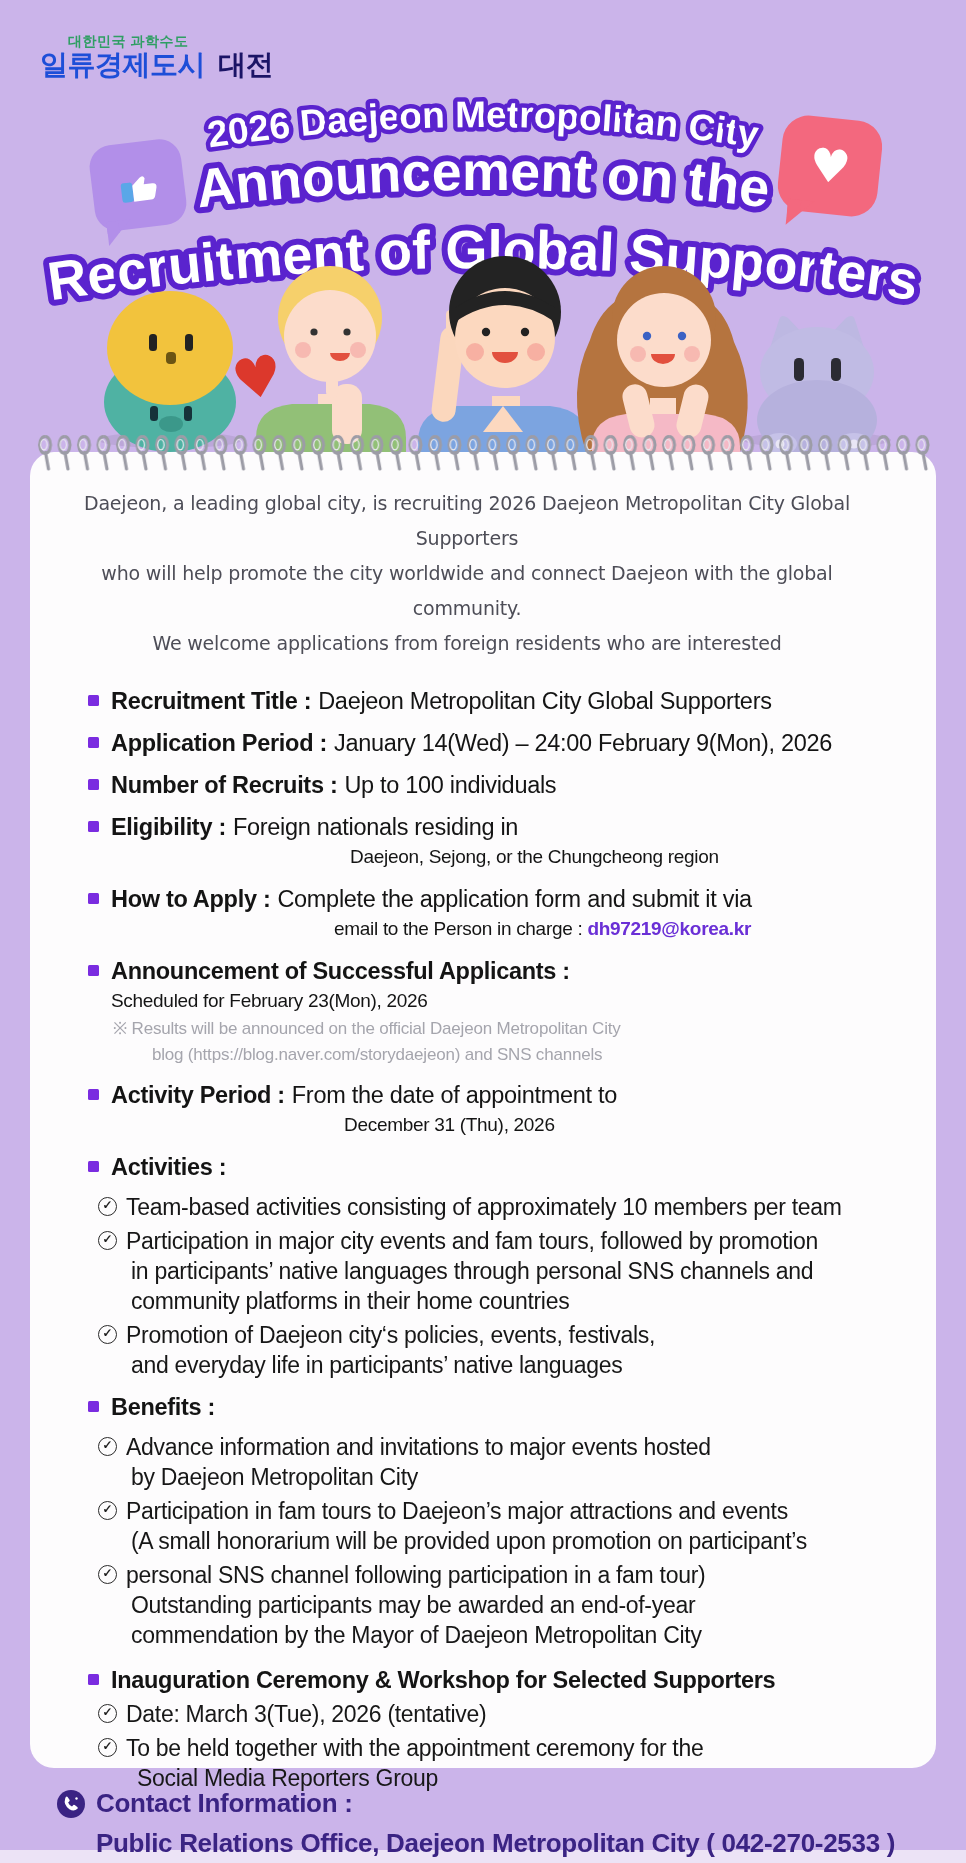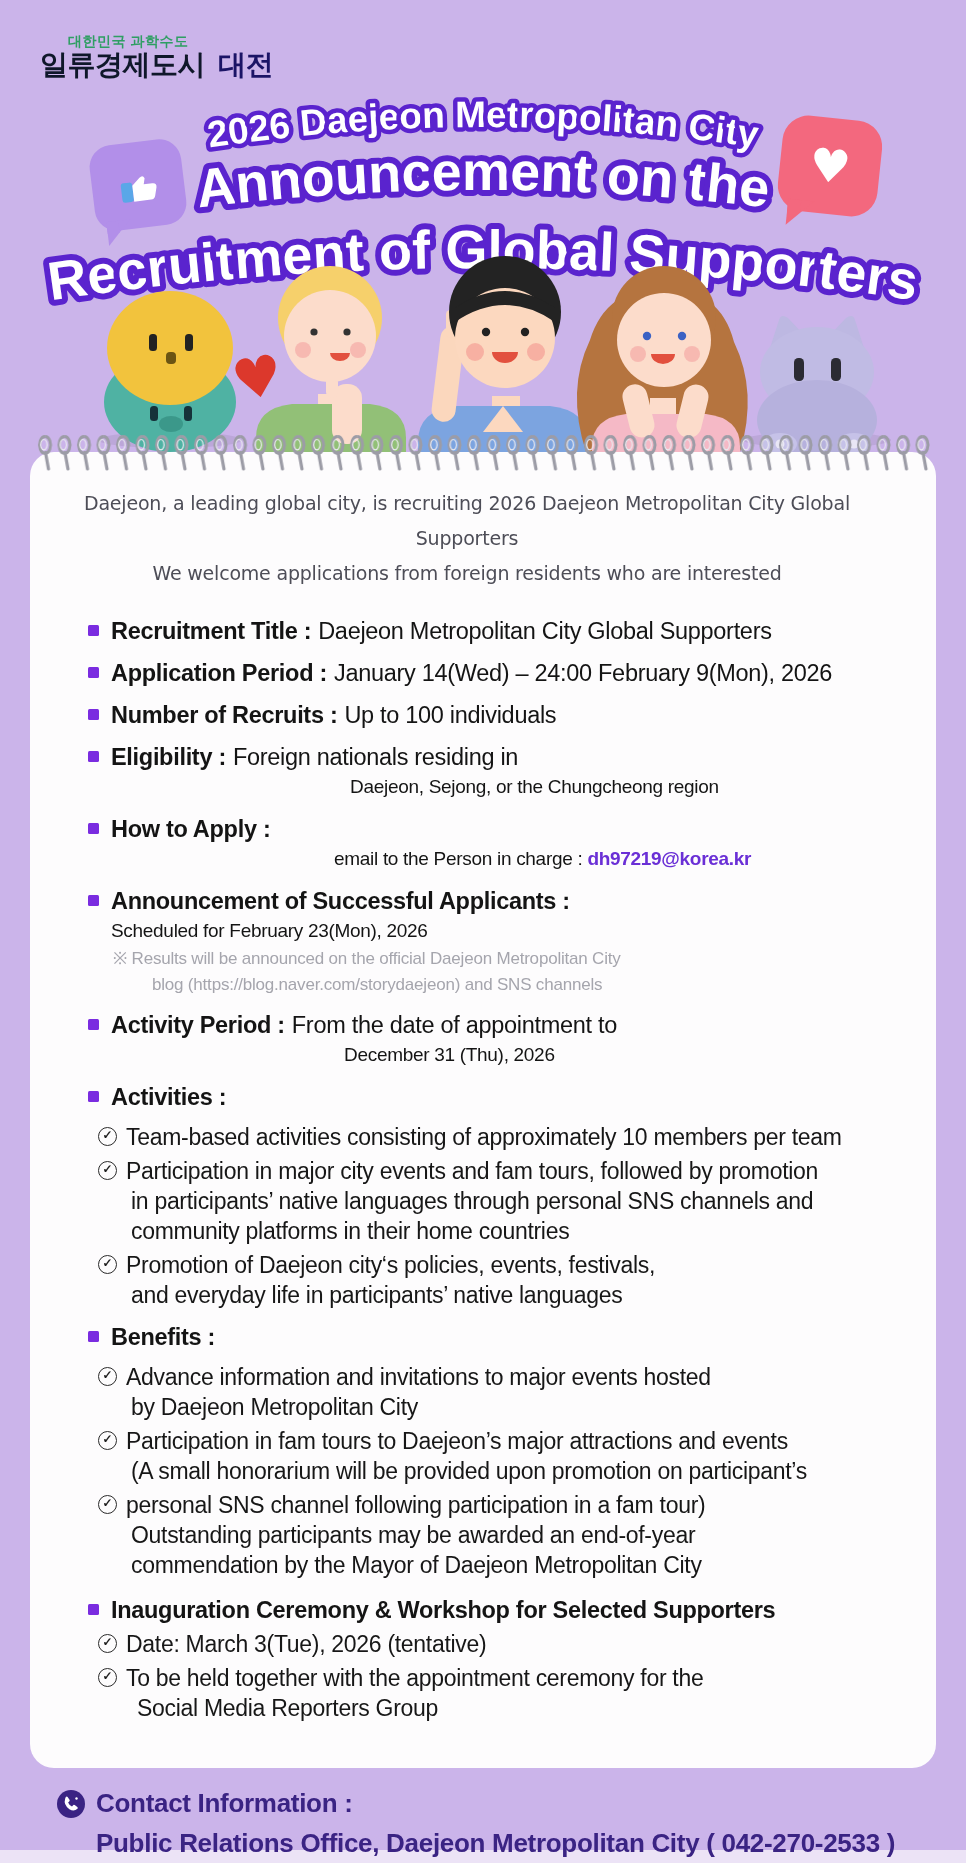--- a/index.html
+++ b/index.html
@@ -5,21 +5,21 @@
   html,body{margin:0;padding:0;}
   body{
     width:966px;height:1863px;position:relative;overflow:hidden;
     background:#cbb4ea;
     font-family:"Liberation Sans",sans-serif;
   }
   
   .logo{position:absolute;left:40px;top:33px;line-height:1.15;}
   .logo .tag{font-size:14px;font-weight:700;color:#2f9e63;letter-spacing:.5px;padding-left:28px;}
   .logo .brand{font-size:28px;font-weight:800;letter-spacing:-.5px;}
-  .logo .brand .g{color:#0f172a;}
+  .logo .brand .g{color:#1d4ed8;}
   .logo .brand .n{color:#1b1466;margin-left:6px;}
   
   .title-svg{position:absolute;left:0;top:62px;overflow:visible;}
   .title-svg text{
     font-family:"Liberation Sans",sans-serif;font-weight:800;
     fill:#ffffff;stroke:#5a23ce;stroke-linejoin:round;paint-order:stroke;
   }
   
   .bubble{position:absolute;display:flex;align-items:center;justify-content:center;}
   .bubble-left{left:92px;top:142px;width:92px;height:86px;background:#b28fe9;border-radius:22px;transform:rotate(-7deg);}
@@ -184,20 +184,21 @@
       <path d="M9.5 19.5 l3 16.5" stroke="#9c9ca6" stroke-width="3.2" stroke-linecap="round"></path>
       <path d="M7.8 6.5 a3.2 5.2 0 1 0 0.1 0" fill="none" stroke="#e9e9ef" stroke-width="1.2"></path>
     </pattern>
   </defs>
   <rect width="894" height="42" fill="url(#loop)"></rect>
 </svg>
 
 <div class="card">
   <div class="intro">
     <div>Daejeon, a leading global city, is recruiting 2026 Daejeon Metropolitan City Global Supporters</div>
+    <div>who will help promote the city worldwide and connect Daejeon with the global community.</div>
     <div>We welcome applications from foreign residents who are interested</div>
   </div>
 
   <div class="row first">
     <span class="sq"></span>
     <span class="lbl">Recruitment Title :</span>
     <span class="val">Daejeon Metropolitan City Global Supporters</span>
   </div>
 
   <div class="row">
@@ -215,20 +216,21 @@
   <div class="row">
     <span class="sq"></span>
     <span class="lbl">Eligibility :</span>
     <span class="val">Foreign nationals residing in</span>
   </div>
   <div class="cont" style="margin-left:268px">Daejeon, Sejong, or the Chungcheong region</div>
 
   <div class="row">
     <span class="sq"></span>
     <span class="lbl">How to Apply :</span>
+    <span class="val">Complete the application form and submit it via</span>
   </div>
   <div class="cont" style="margin-left:252px">
     <span>email to the Person in charge : </span><span class="email">dh97219@korea.kr</span>
   </div>
 
   <div class="row">
     <span class="sq"></span>
     <span class="lbl">Announcement of Successful Applicants :</span>
   </div>
   <div class="cont" style="margin-left:29px">Scheduled for February 23(Mon), 2026</div>

